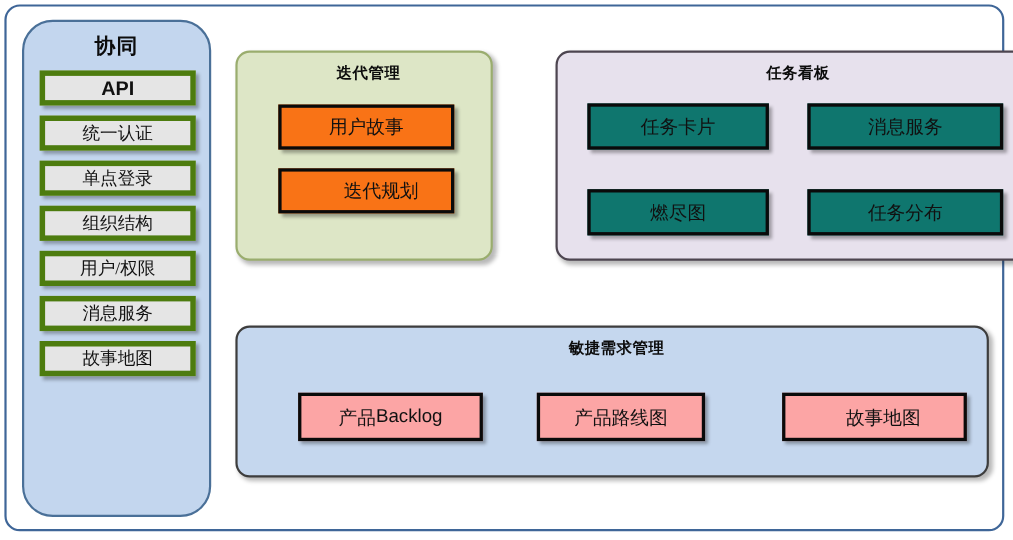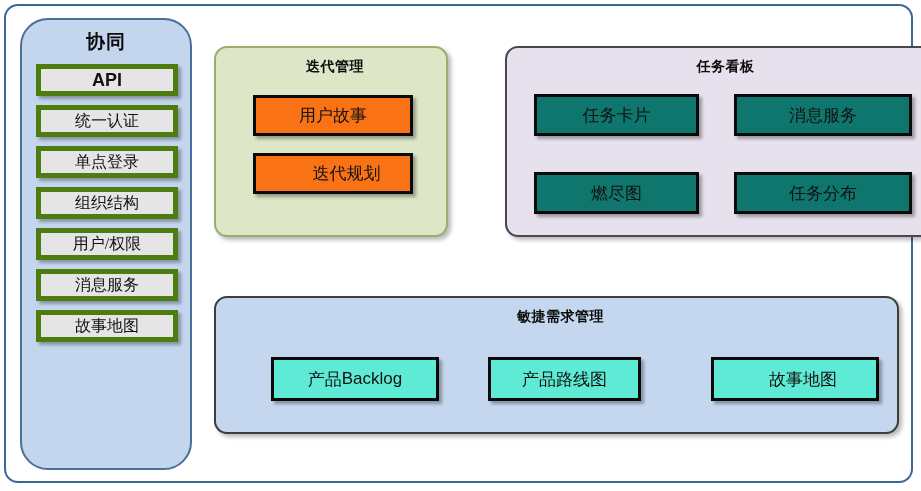--- a/index.html
+++ b/index.html
@@ -87,21 +87,21 @@
     position:absolute;
     border:3px solid #0a0a0a;
     box-sizing:border-box;
     box-shadow:3px 3px 3px rgba(0,0,0,0.32);
     display:flex;align-items:center;justify-content:center;
     font-size:17px;color:#111;
     white-space:nowrap;
   }
   .chip-green{background:#f97316;}
   .chip-purple{background:#0f766e;}
-  .chip-blue{background:#5eead4;}
+  .chip-blue{background:#fca5a5;}
   .chip b{font-family:"Liberation Sans","DejaVu Sans",sans-serif;font-weight:normal;}
 
   
   .ch-story{left:37px;top:47px;width:160px;height:41px;}
   .ch-plan {left:37px;top:105px;width:160px;height:41px;padding-left:27px;}
 
   
   .ch-card  {left:27px;top:46px;width:165px;height:42px;}
   .ch-status{left:227px;top:46px;width:178px;height:42px;}
   .ch-burn  {left:27px;top:124px;width:165px;height:42px;text-align:center;}

